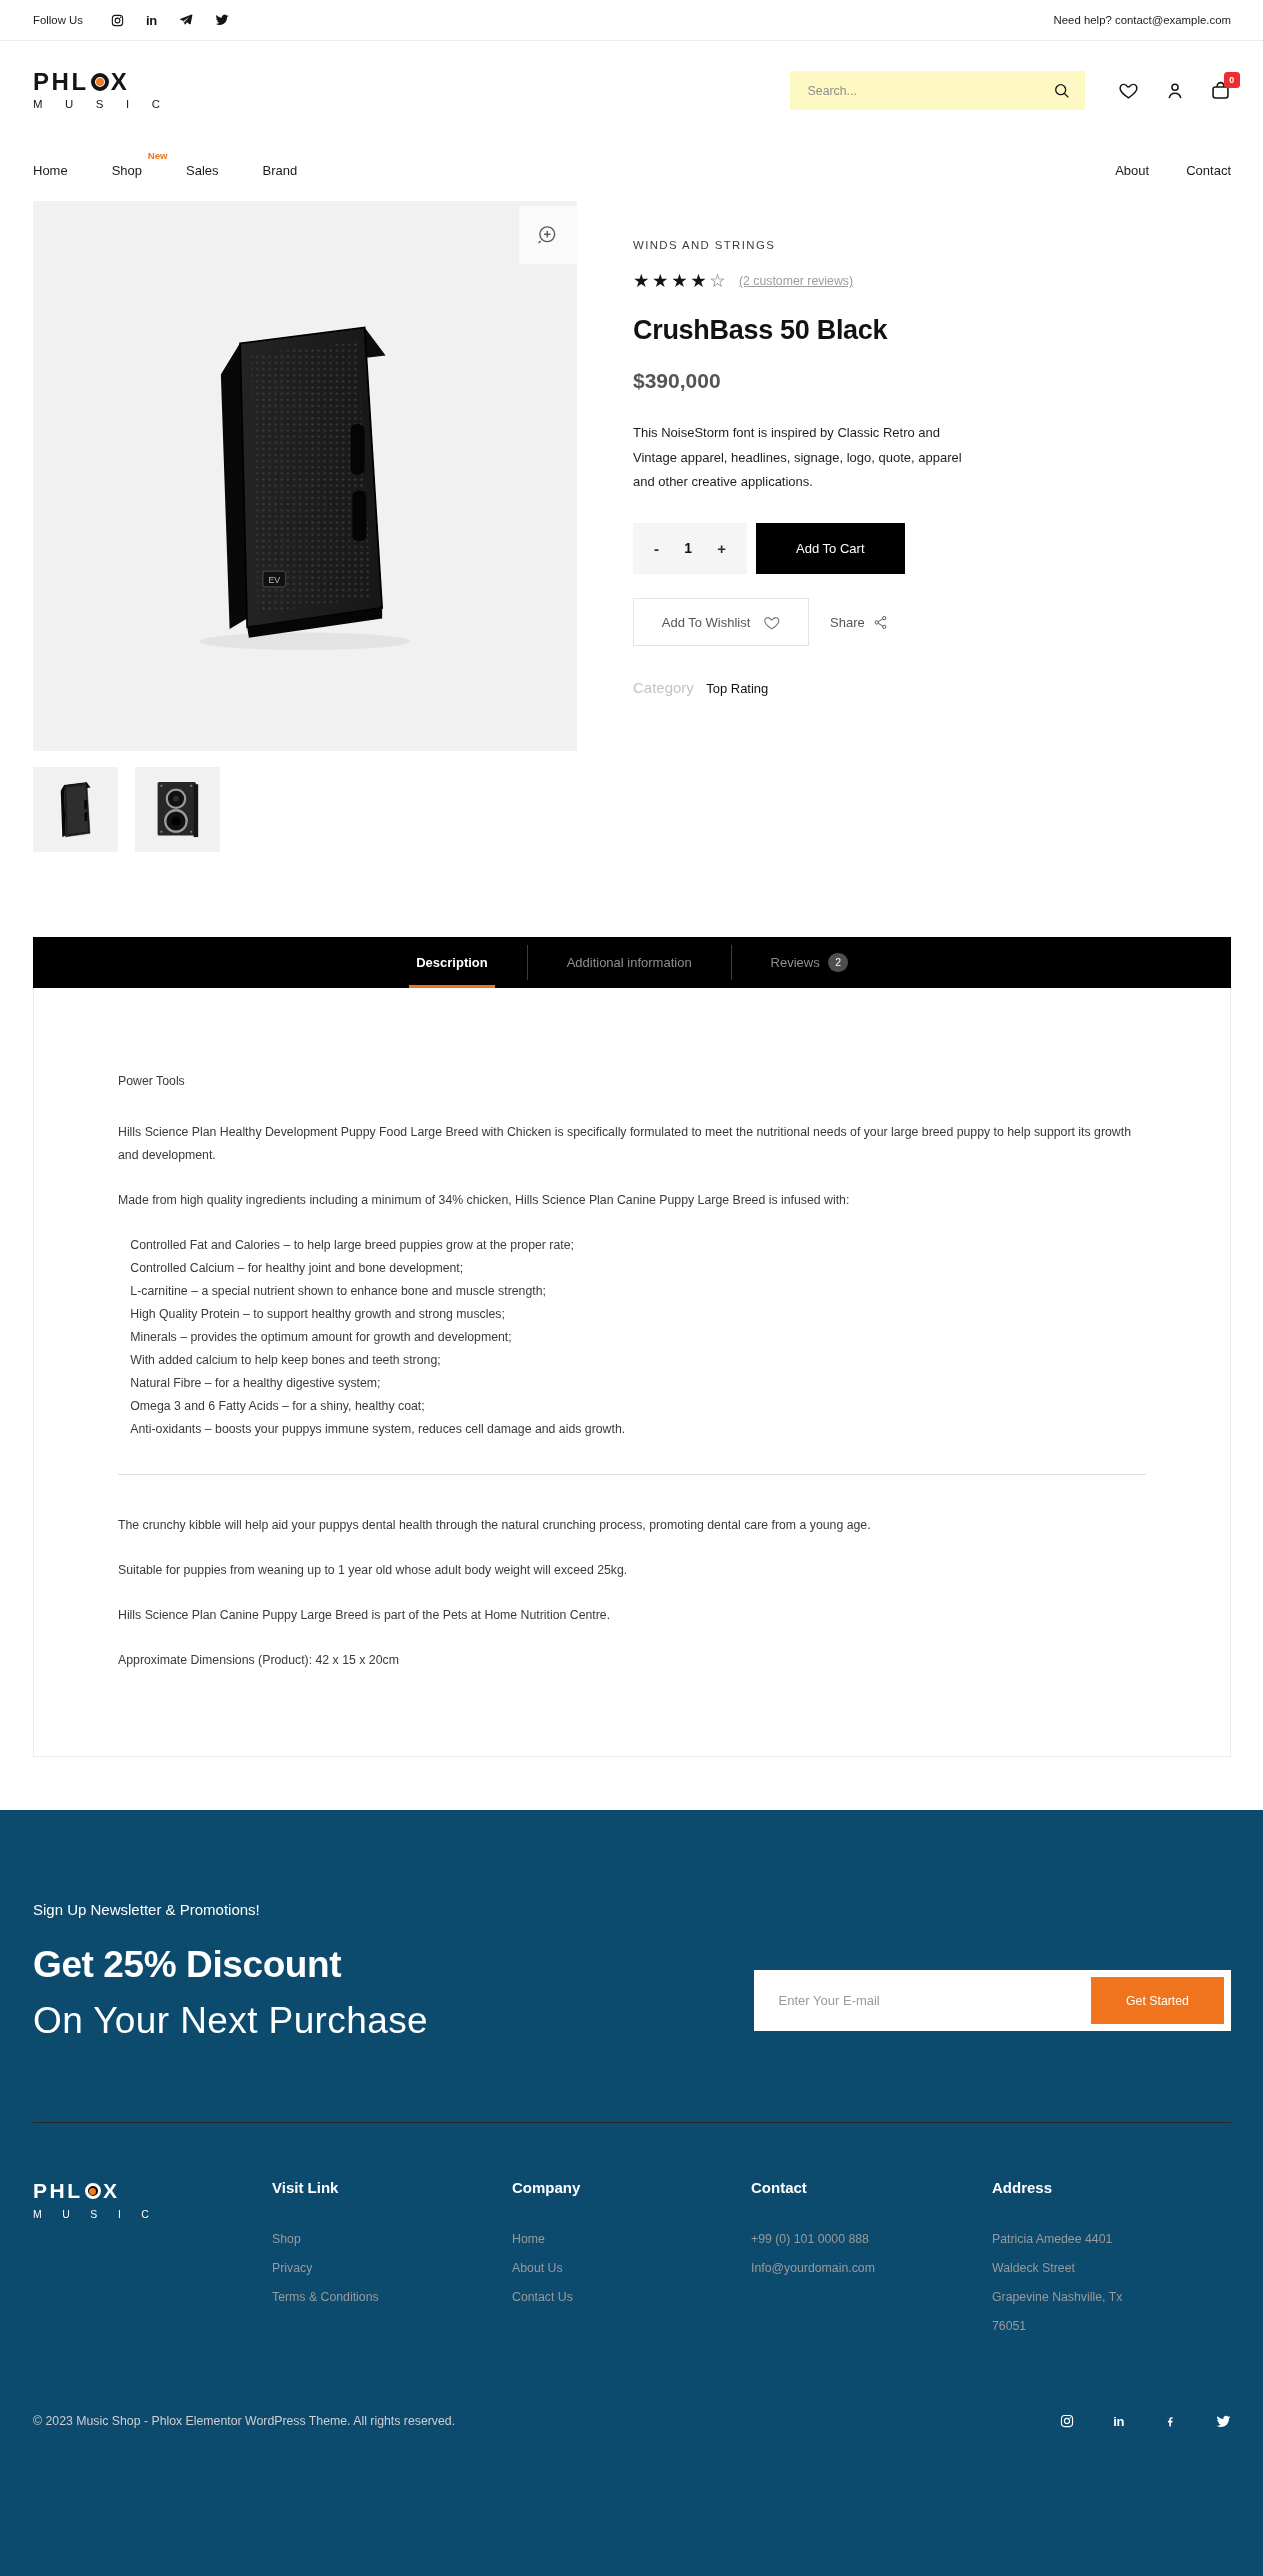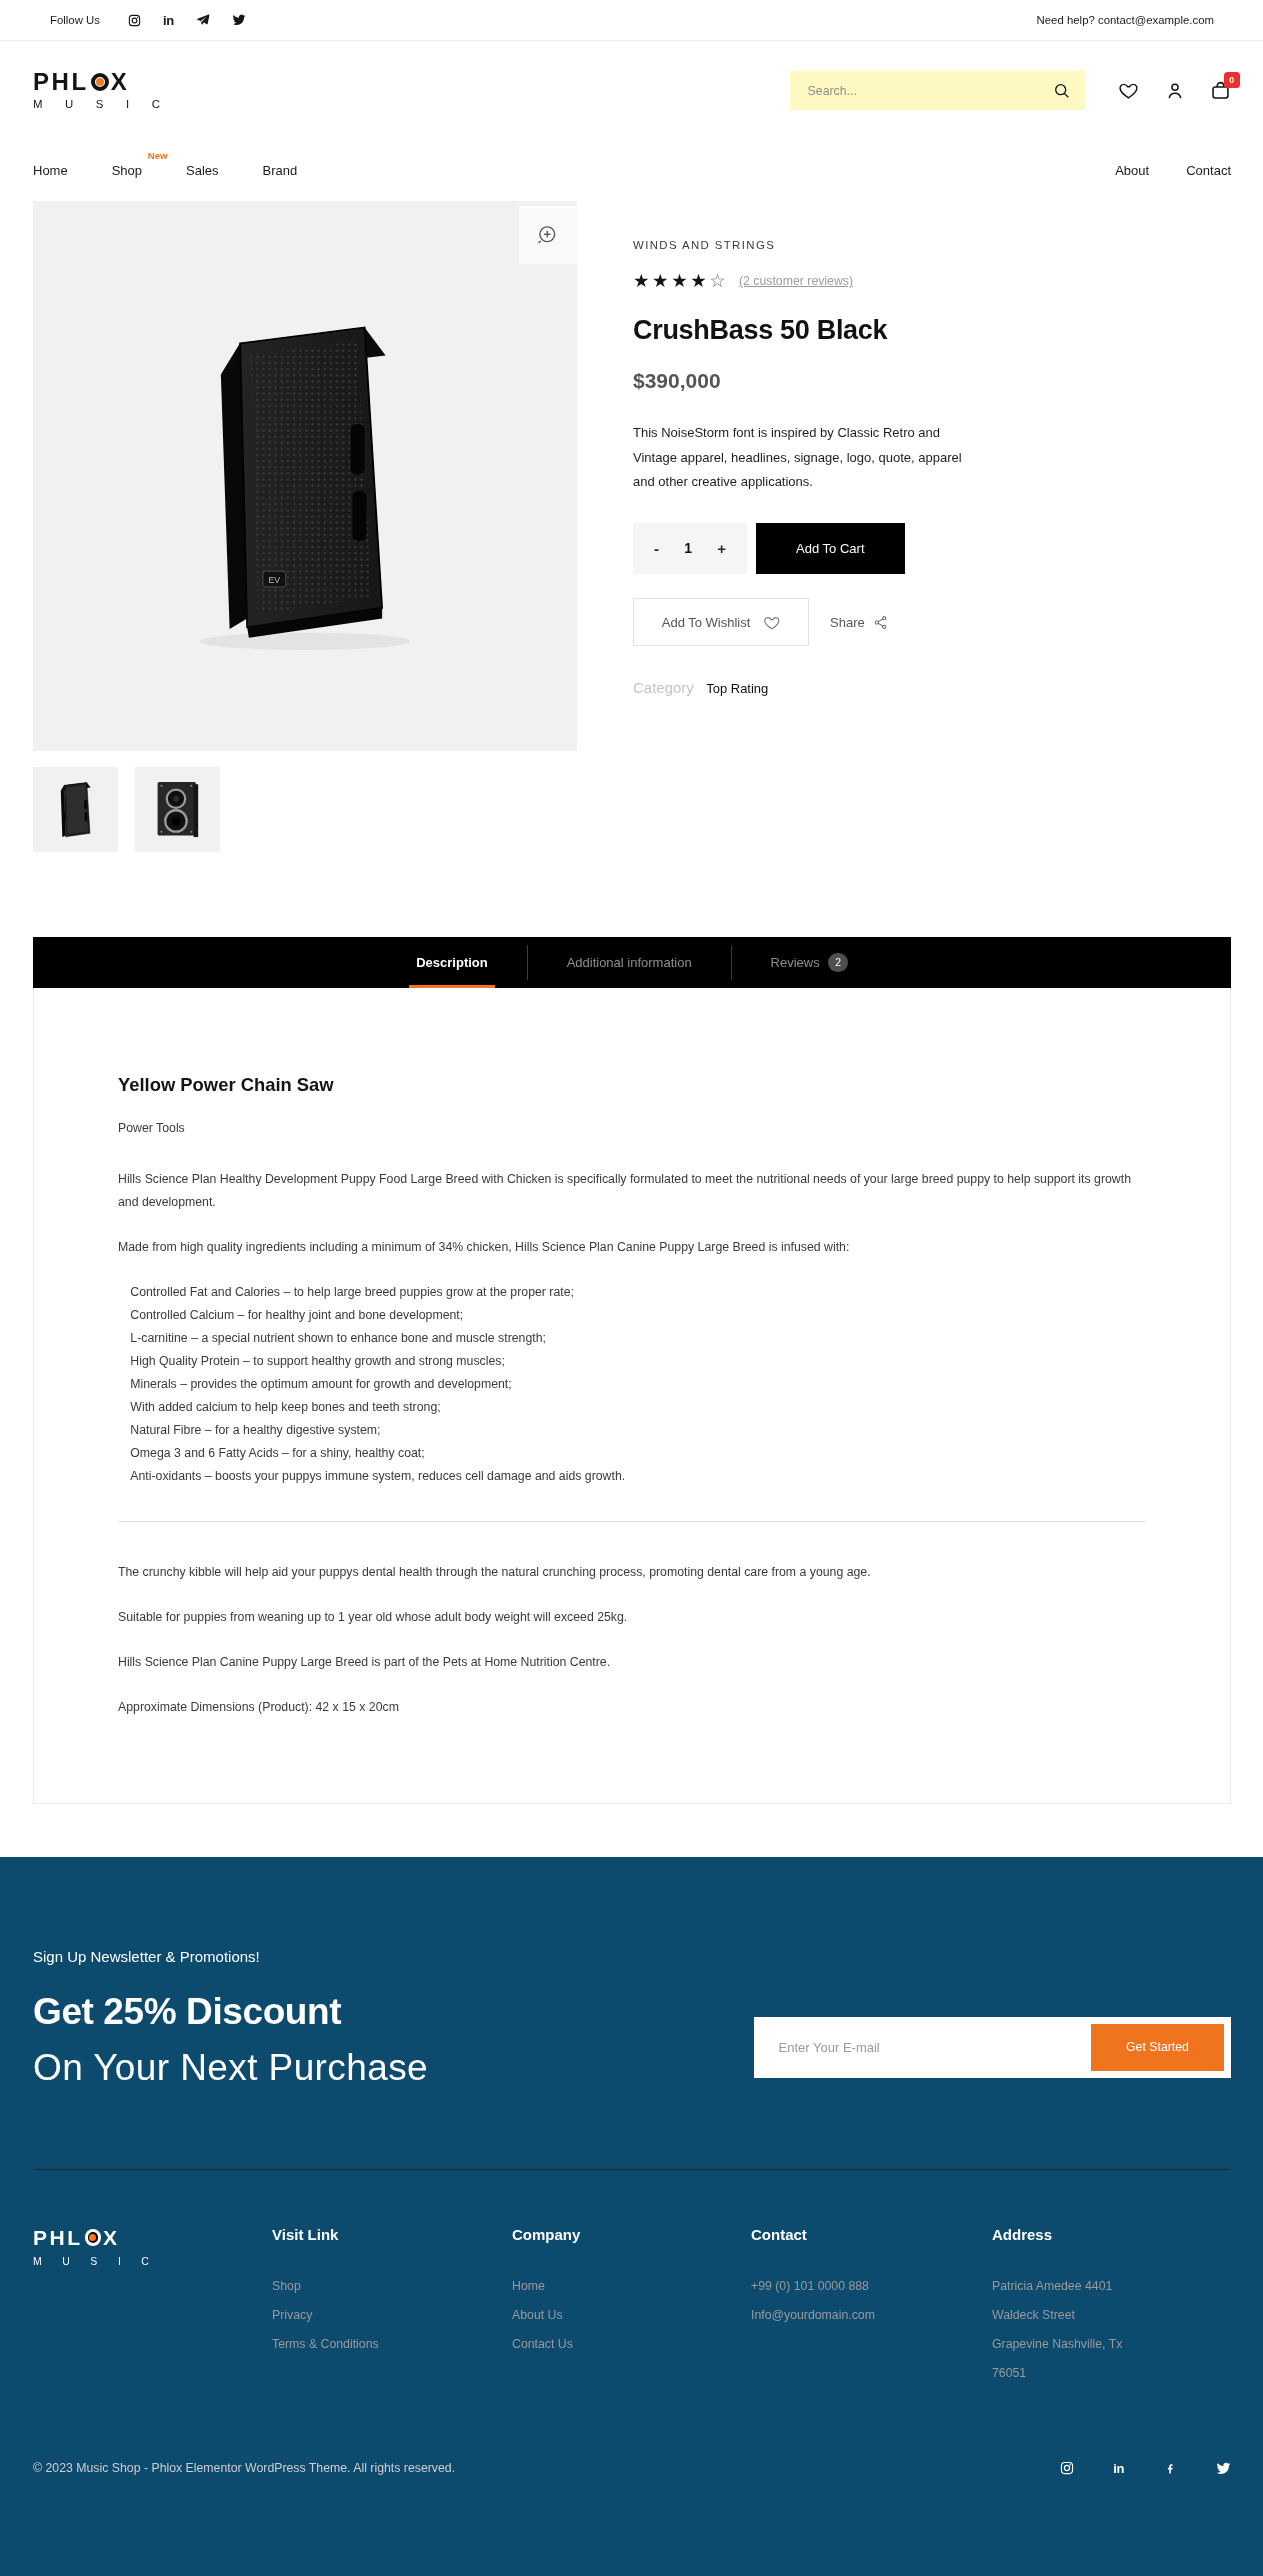--- a/index.html
+++ b/index.html
@@ -1,20 +1,20 @@
 <!DOCTYPE html>
 <html style="font-size:14px"><head>
 <meta charset="utf-8">
 <style>
   * { box-sizing: border-box; margin: 0; padding: 0; }
   html,body { width:1264px; background:#fff; font-family:"Liberation Sans", sans-serif; color:#111; }
   body { min-height:2576px; }
 
   
-  .topbar { height:41px; display:flex; align-items:center; padding:0 50px; border-bottom:0.9px solid #ececec; font-size:11.4px; color:#1c1c1c; }
+  .topbar { height:41px; display:flex; align-items:center; padding:0 33px; border-bottom:0.9px solid #ececec; font-size:11.4px; color:#1c1c1c; }
   .topbar .socials { display:flex; align-items:center; gap:22px; margin-left:28px; }
   .topbar .socials svg { display:block; }
   .topbar .help { margin-left:auto; font-size:11.4px; color:#1c1c1c; }
 
   
   .header { height:99px; display:flex; align-items:center; padding:0 33px; }
   .logo { line-height:1; }
   .logo .l1 { display:flex; align-items:center; font-size:24px; font-weight:800; letter-spacing:2.6px; color:#151515; }
   .logo .o-ring { width:18.4px; height:18.4px; border:4.4px solid #151515; border-radius:50%; display:inline-flex; align-items:center; justify-content:center; margin:0 1.8px; background:#fff; }
   .logo .o-dot { width:8px; height:8px; border-radius:50%; background:#F47B1F; }
@@ -302,21 +302,20 @@
   <div class="tab-sep"></div>
   <div class="tab">Additional information</div>
   <div class="tab-sep"></div>
   <div class="tab">
     <span>Reviews</span>
     <span class="tab-badge">2</span>
   </div>
 </div>
 
 <div class="content-box">
-  <h2>Yellow Power Chain Saw</h2>
   <div class="sub">Power Tools</div>
   <p>Hills Science Plan Healthy Development Puppy Food Large Breed with Chicken is specifically formulated to meet the nutritional needs of your large breed puppy to help support its growth and development.</p>
   <p>Made from high quality ingredients including a minimum of 34% chicken, Hills Science Plan Canine Puppy Large Breed is infused with:</p>
   <ul>
     <li>Controlled Fat and Calories – to help large breed puppies grow at the proper rate;</li>
     <li>Controlled Calcium – for healthy joint and bone development;</li>
     <li>L-carnitine – a special nutrient shown to enhance bone and muscle strength;</li>
     <li>High Quality Protein – to support healthy growth and strong muscles;</li>
     <li>Minerals – provides the optimum amount for growth and development;</li>
     <li>With added calcium to help keep bones and teeth strong;</li>

